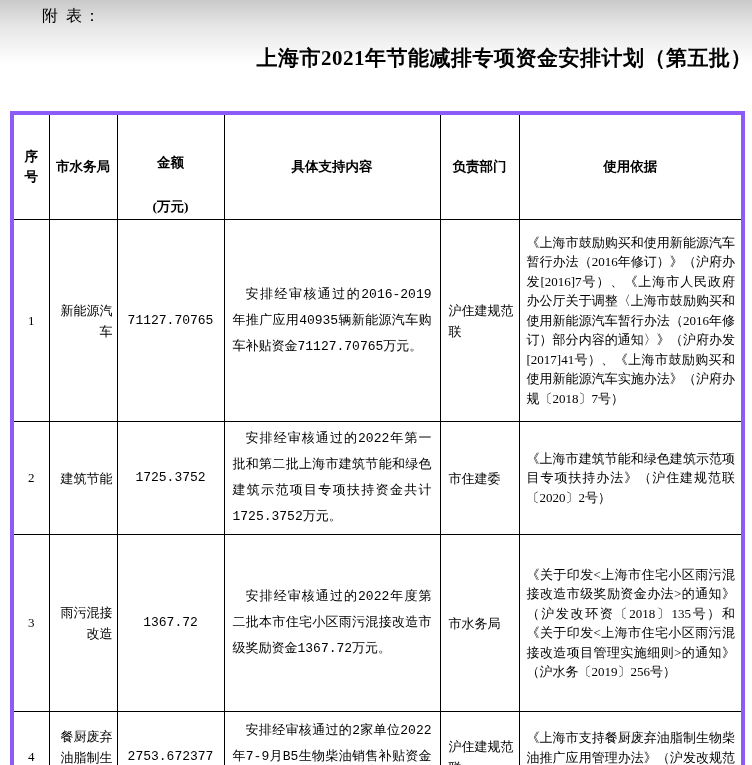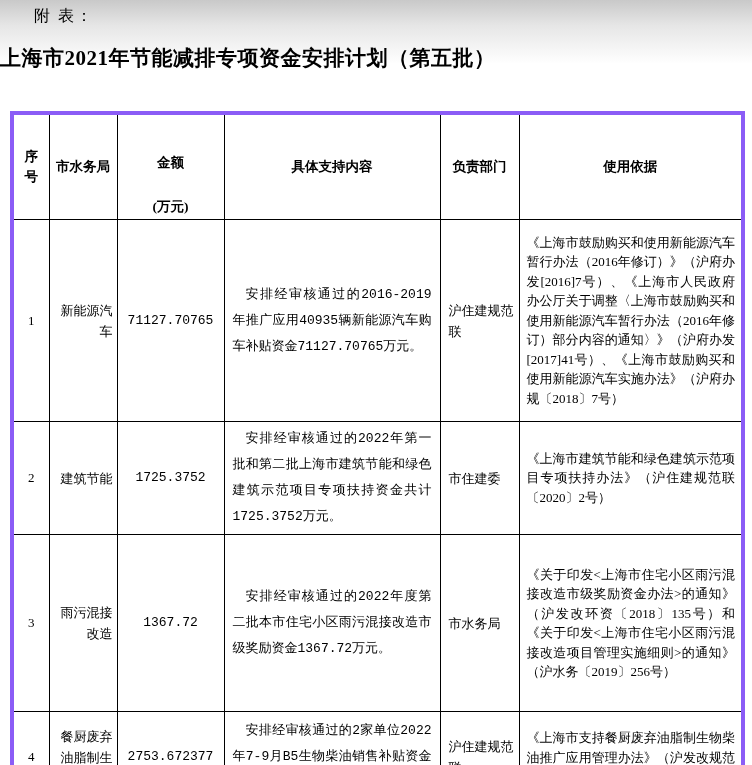--- a/index.html
+++ b/index.html
@@ -11,27 +11,27 @@
     color: #000000;
     position: relative;
   }
   .top-gradient {
     position: absolute; top: 0; left: 0;
     width: 752px; height: 64px;
     background: linear-gradient(180deg, #c9c9c9 0%, #e6e6e6 40%, #ffffff 100%);
     pointer-events: none;
   }
   .attach-label {
-    position: absolute; top: 6px; left: 34px;
+    position: absolute; top: 6px; left: 42px;
     font-size: 16px; letter-spacing: 2px;
     font-weight: 500;
   }
   .doc-title {
     position: absolute; top: 44px; left: 0;
-    width: 752px; text-align: left;
+    width: 752px; text-align: right;
     font-size: 21px; font-weight: bold;
     letter-spacing: 0.5px;
   }
   table.fund-table {
     position: absolute; left: 10px; top: 111px;
     width: 731px;
     table-layout: fixed;
     border-collapse: collapse;
     border: 4px solid #8b5cf6;
   }

